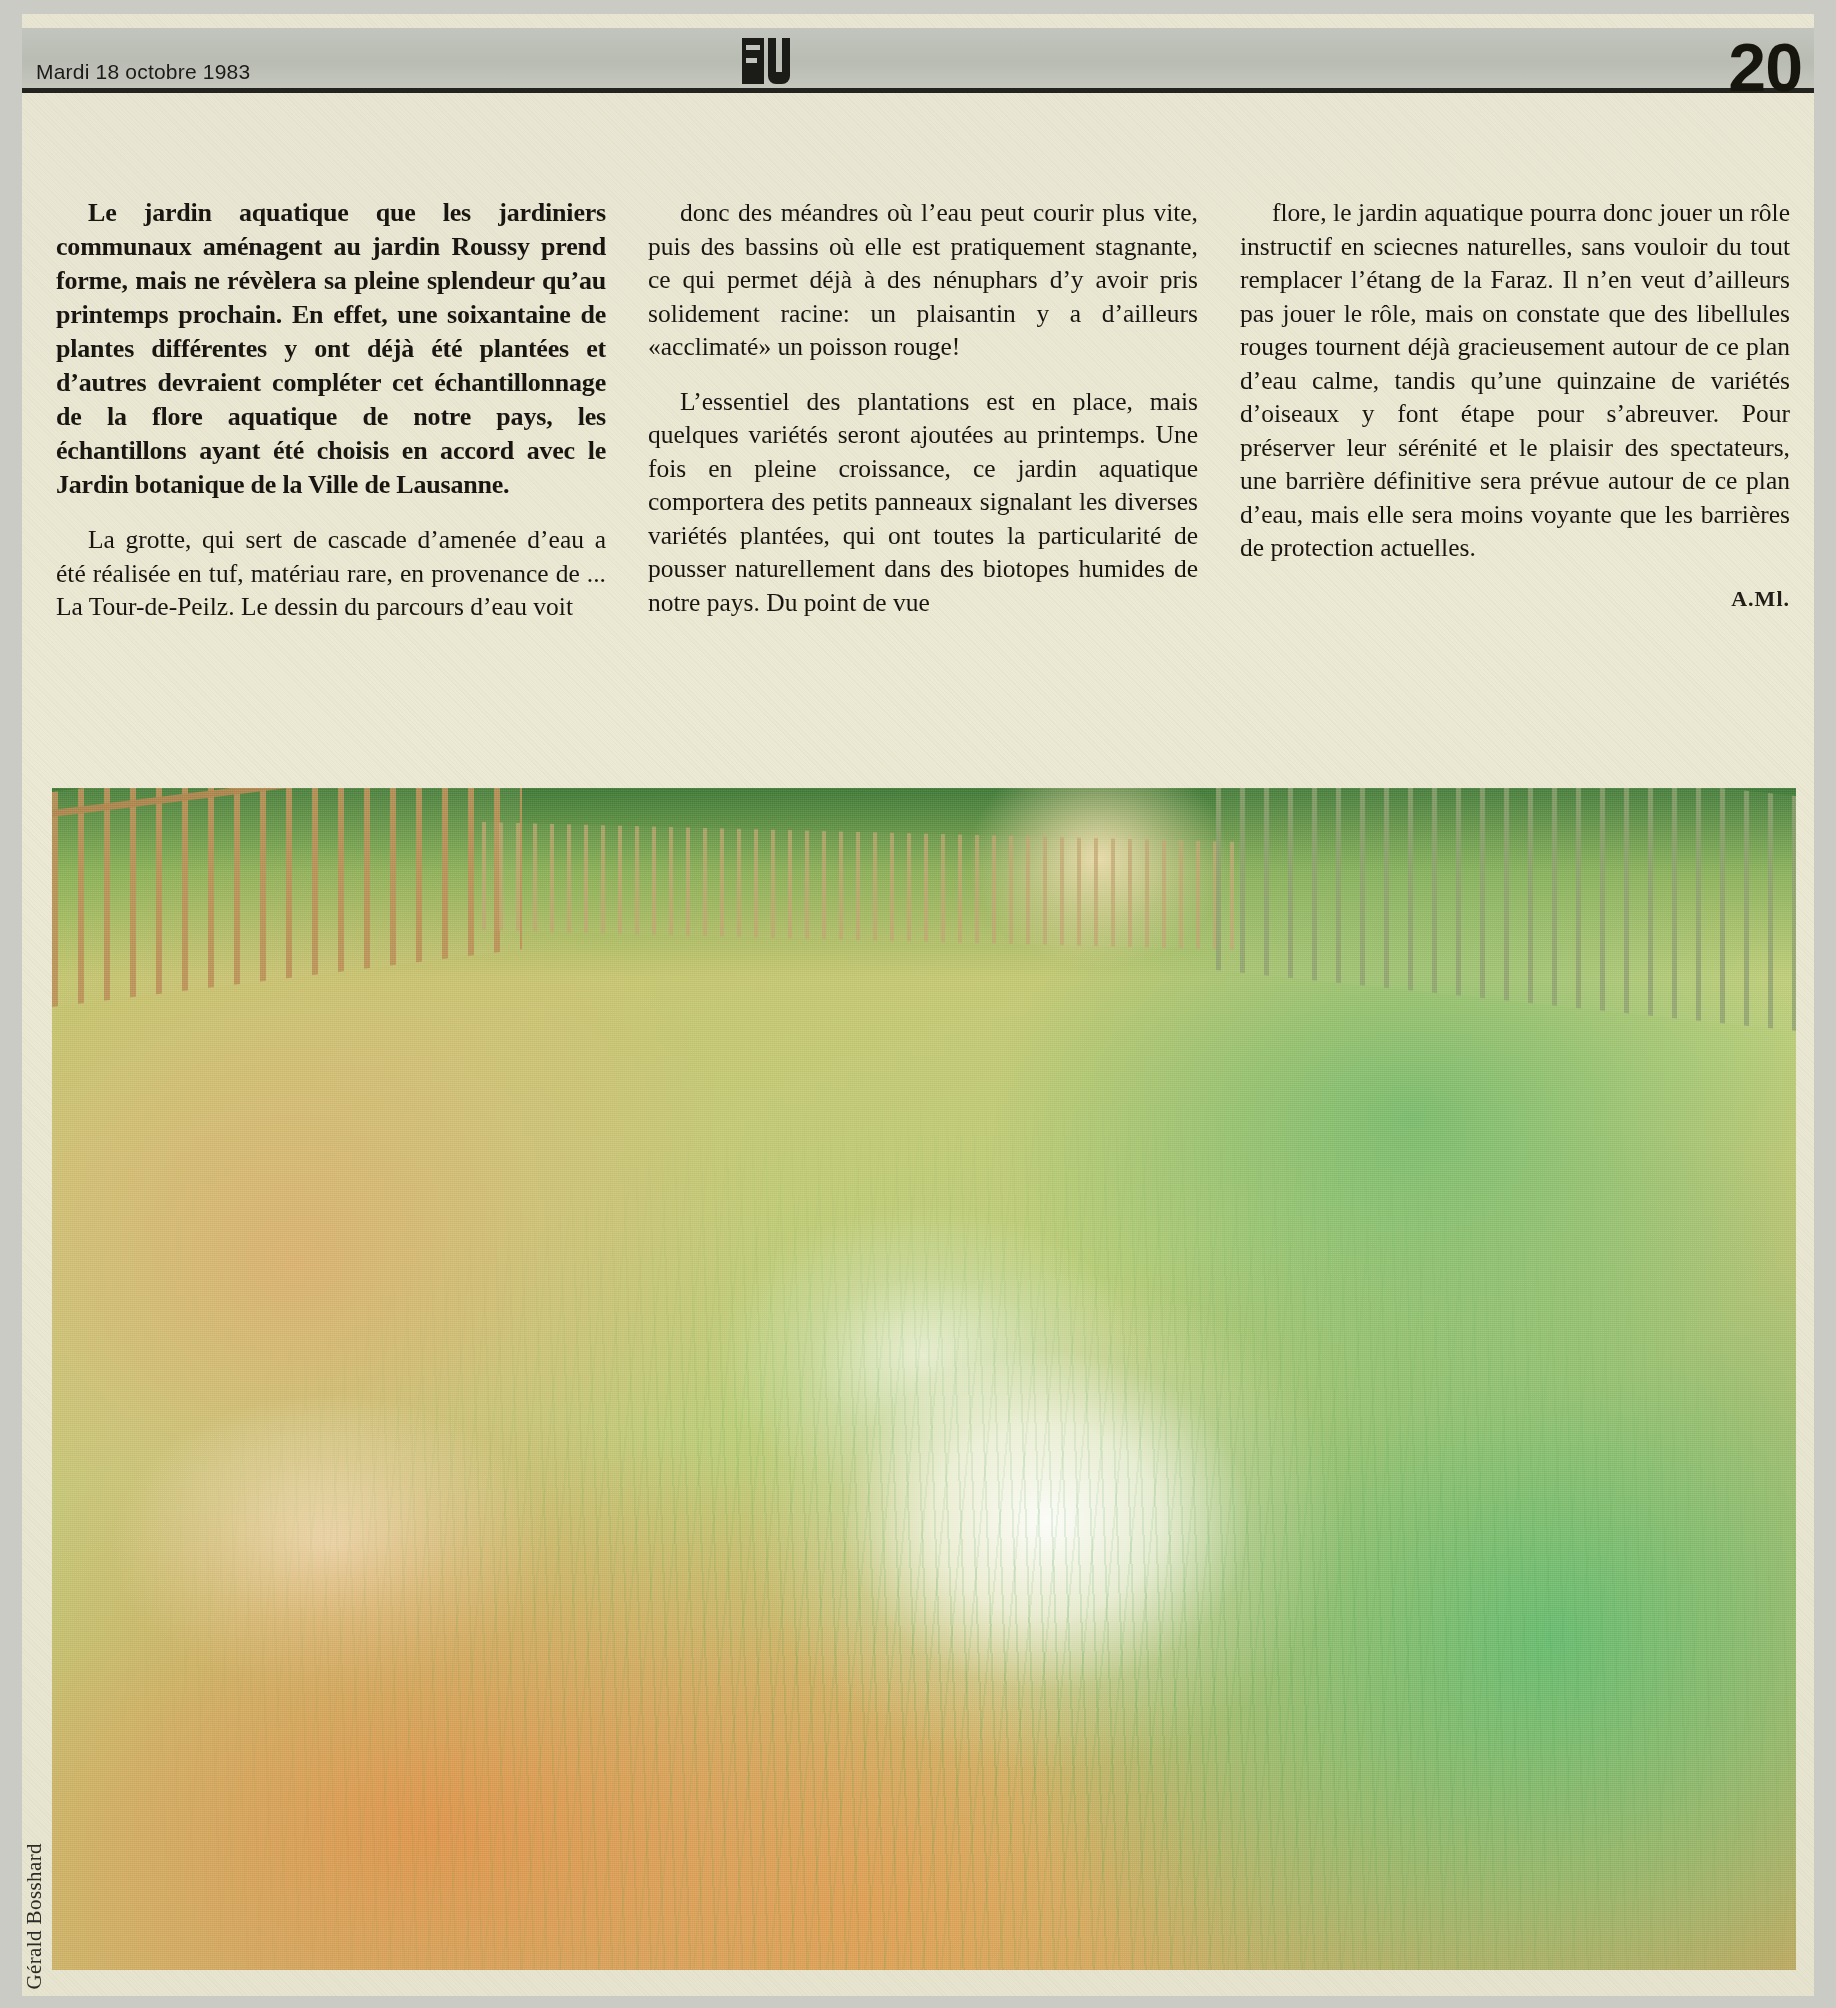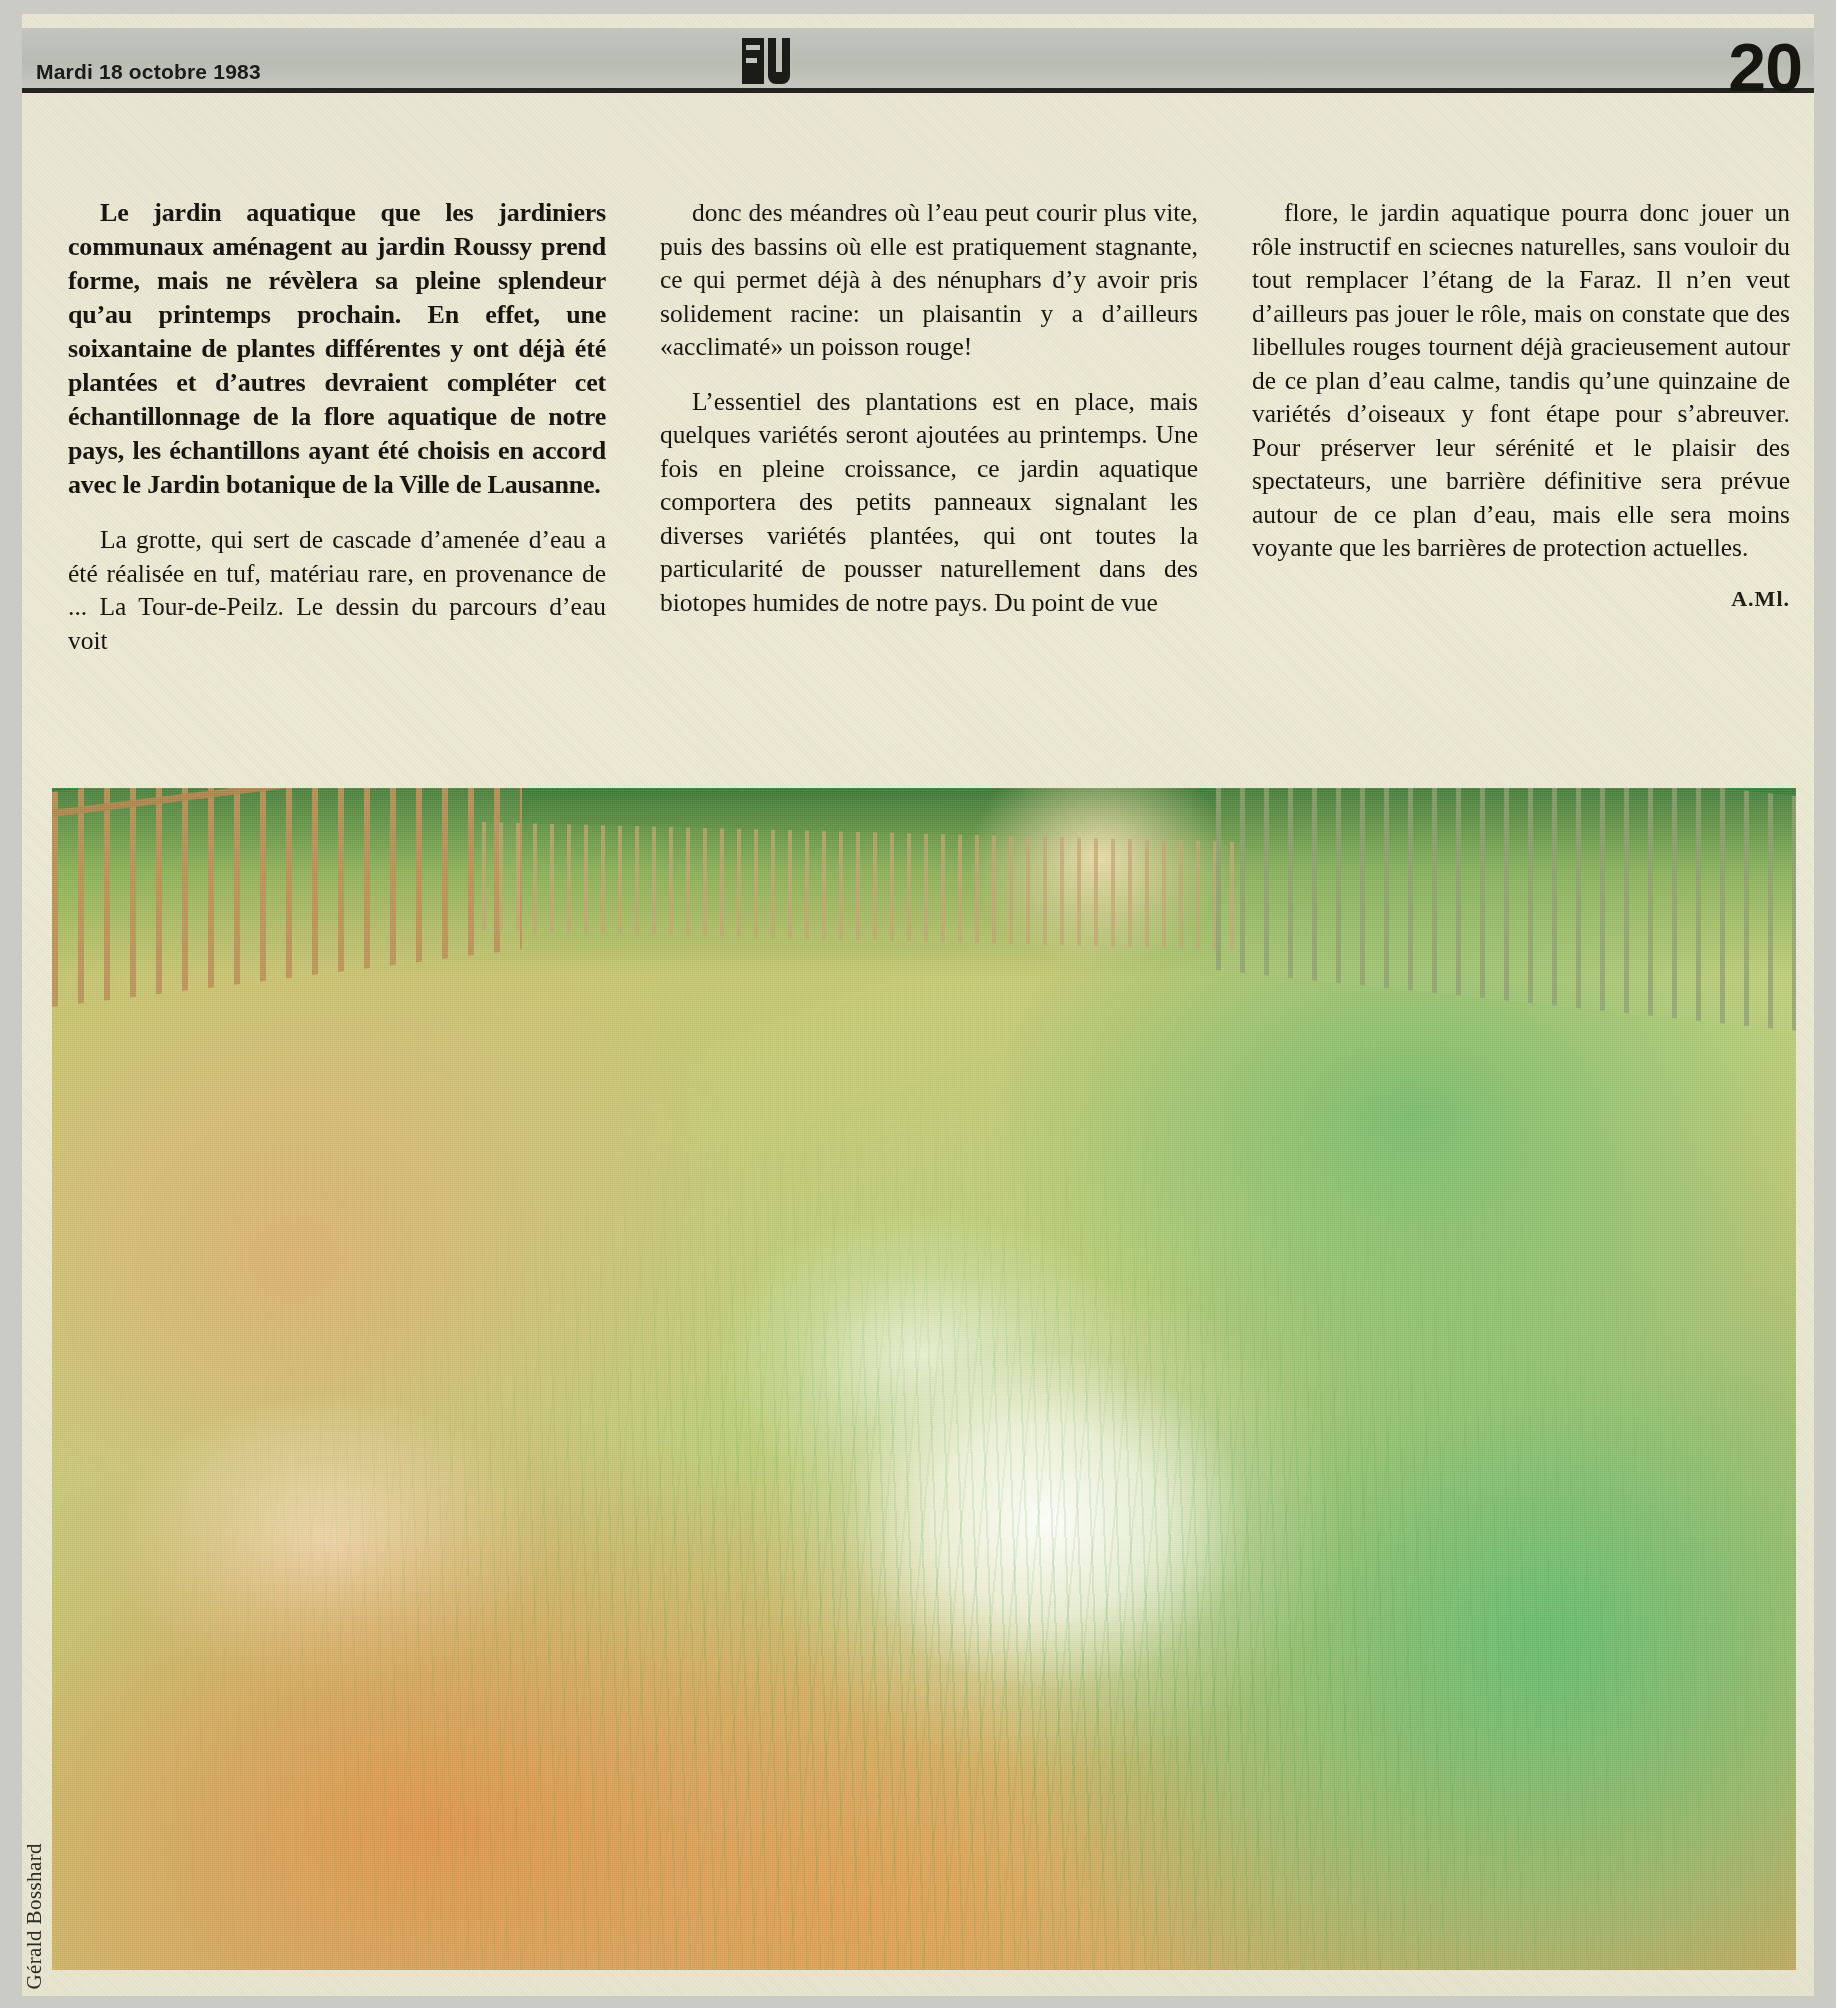--- a/index.html
+++ b/index.html
@@ -44,21 +44,21 @@
     top: 88px;
     width: 1792px;
     height: 5px;
     background: #23231f;
   }
   .masthead-date {
     position: absolute;
     left: 36px;
     top: 60px;
     font-family: "Liberation Sans", sans-serif;
-    font-weight: bold;
+    font-weight: normal;
     font-size: 21px;
     letter-spacing: 0.2px;
     color: #1b1b18;
     white-space: nowrap;
   }
   .masthead-logo {
     position: absolute;
     left: 742px;
     top: 38px;
     width: 48px;
@@ -112,21 +112,21 @@
     top: 196px;
     width: 1740px;
     display: flex;
     gap: 42px;
   }
   .col {
     width: 550px;
     color: #191611;
   }
   .col p {
-    margin: 0 0 21px 12px;
+    margin: 0 0 21px 0;
     text-align: justify;
     font-size: 25.5px;
     line-height: 33.5px;
     text-indent: 32px;
     hyphens: manual;
     word-spacing: 0px;
   }
   .col p.lead {
     font-weight: bold;
     font-size: 26px;

